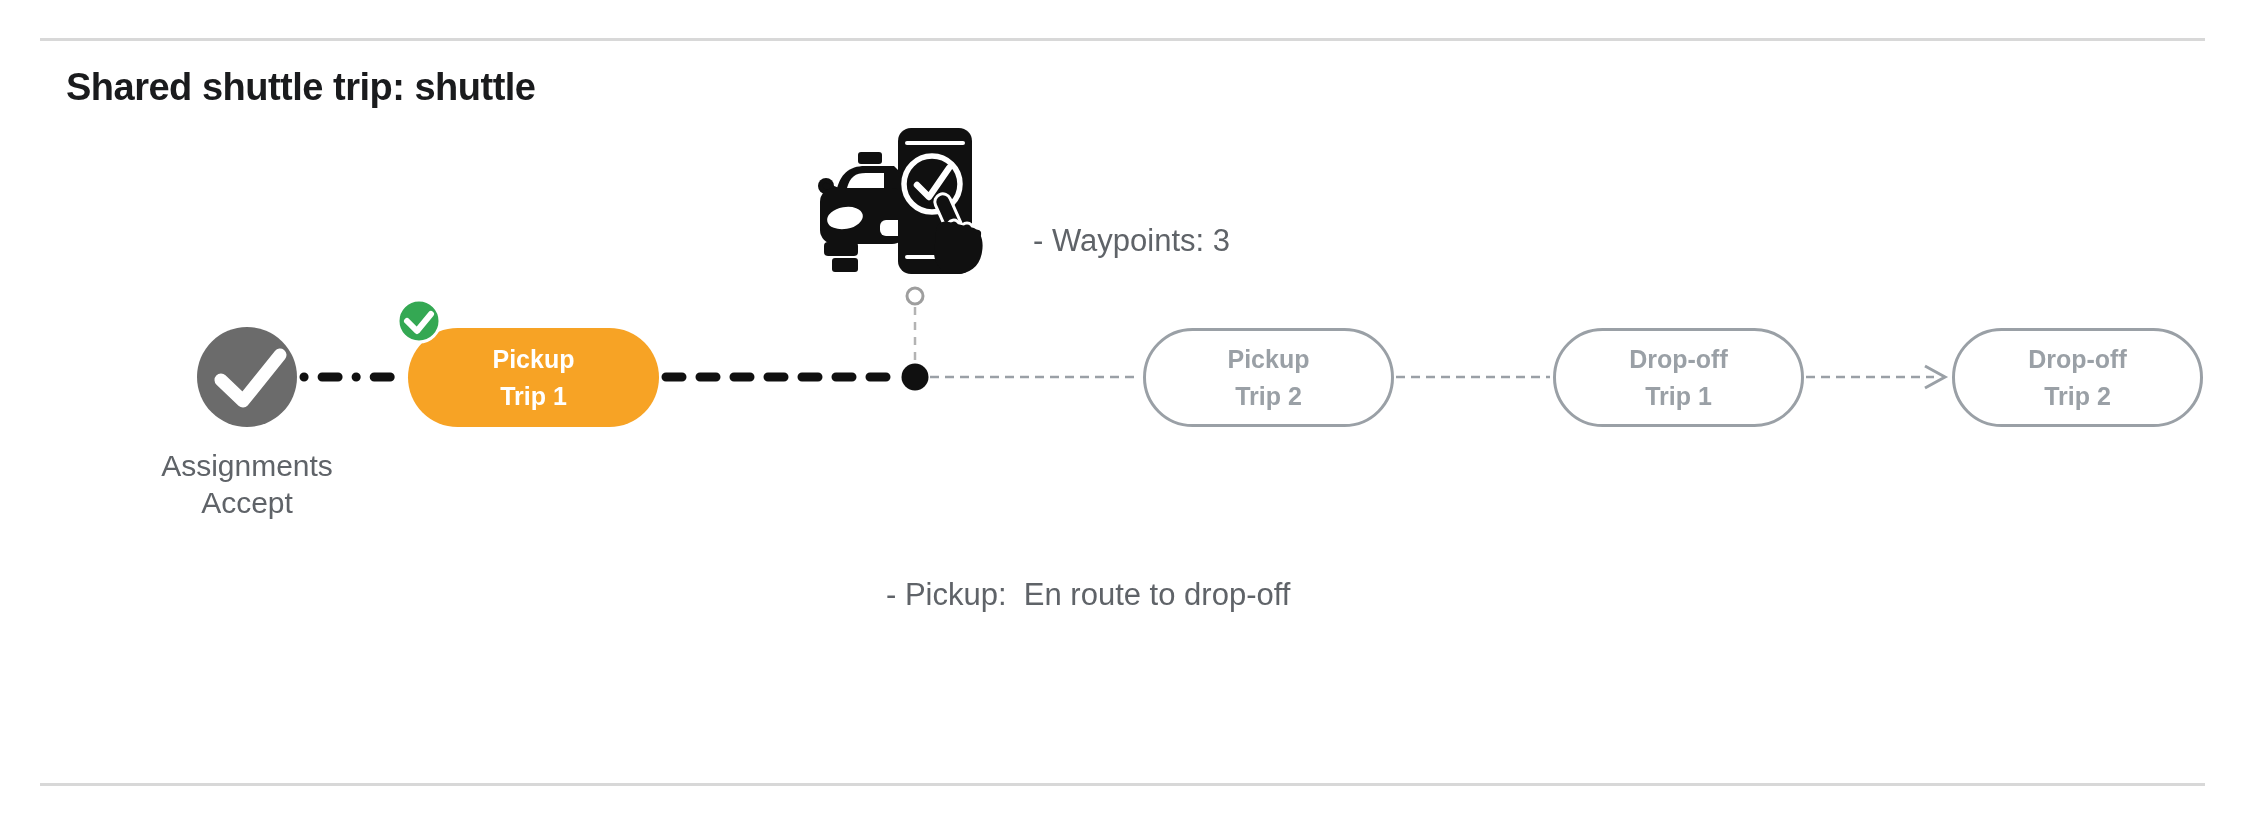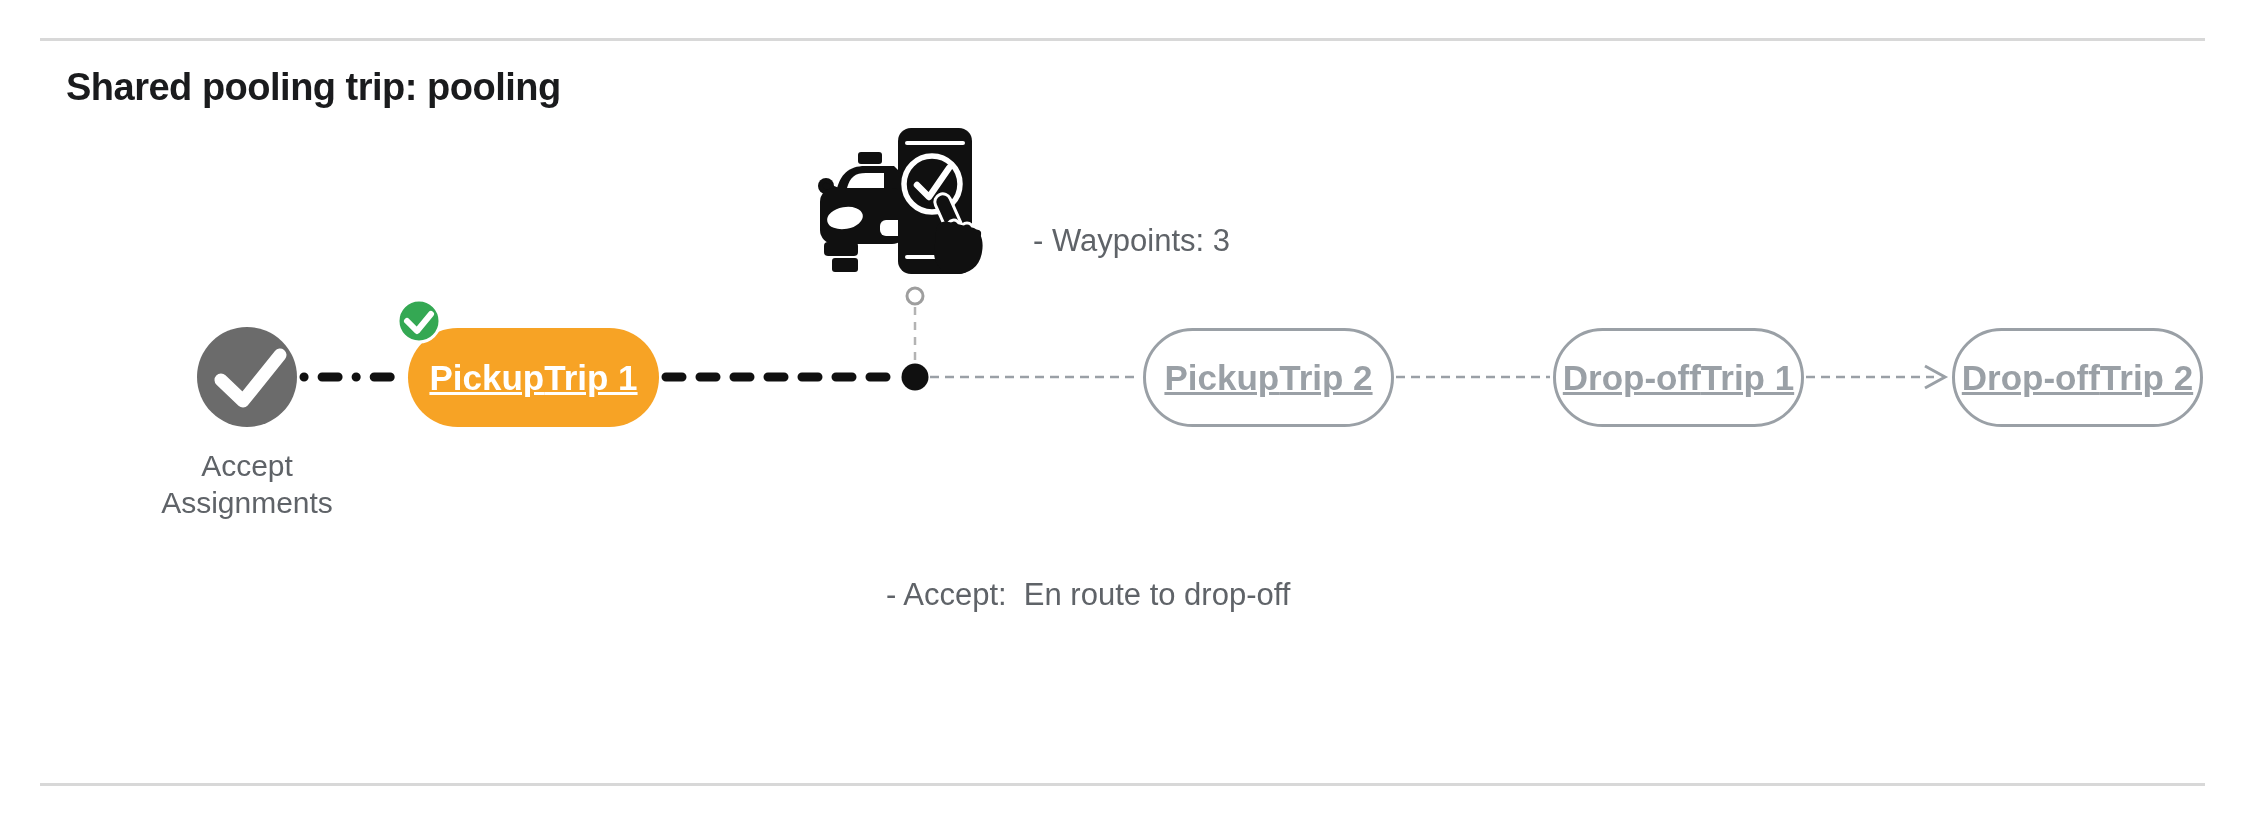--- a/index.html
+++ b/index.html
@@ -12,22 +12,22 @@
   #bottom-divider{top:783px;}
 
   .page-title{
     position:absolute;left:66px;top:66px;
     font-size:38px;font-weight:bold;color:#1A1B1D;letter-spacing:-0.5px;z-index:1;
   }
 
   
   .pill{
     position:absolute;top:328px;width:251px;height:99px;border-radius:50px;
-    box-sizing:border-box;display:flex;flex-direction:row;align-items:center;justify-content:center;
-    font-weight:bold;font-size:35px;line-height:37px;text-align:center;z-index:2;text-decoration:underline;
+    box-sizing:border-box;display:flex;flex-direction:column;align-items:center;justify-content:center;
+    font-weight:bold;font-size:25px;line-height:37px;text-align:center;z-index:2;
   }
   .pill.active{background:var(--accent-orange,#F7A325);color:#fff;}
   .pill.pending{background:#fff;border:3px solid var(--pending-gray,#9AA0A6);color:var(--pending-gray,#9AA0A6);}
   #node-pickup-trip-1{left:408px;}
   #node-pickup-trip-2{left:1143px;}
   #node-dropoff-trip-1{left:1553px;}
   #node-dropoff-trip-2{left:1952px;}
 
   .node-label{
     position:absolute;left:107px;top:447px;width:280px;text-align:center;
@@ -45,37 +45,37 @@
   .bold-dark{font-weight:bold;color:var(--text-dark,#3C4043);}
 
   svg.layer{position:absolute;left:0;top:0;z-index:5;pointer-events:none;}
 </style>
 </head>
 <body>
 
 <div class="divider" id="top-divider"></div>
 <div class="divider" id="bottom-divider"></div>
 
-<h1 class="page-title" style="margin:0;">Shared pooling trip: pooling</h1>
+<h1 class="page-title" style="margin:0;">Shared shuttle trip: shuttle</h1>
 
 <div class="vehicle-text">
   <div>- Waypoints: 3</div>
 </div>
 
 <div class="trip-status">
-  <div>- Accept:  En route to drop-off</div>
+  <div>- Pickup:  En route to drop-off</div>
   
   
   
   
 </div>
 
 <div class="node-label">
+  <div>Assignments</div>
   <div>Accept</div>
-  <div>Assignments</div>
 </div>
 
 <div class="pill active" id="node-pickup-trip-1">
   <span>Pickup</span>
   <span>Trip 1</span>
 </div>
 <div class="pill pending" id="node-pickup-trip-2">
   <span>Pickup</span>
   <span>Trip 2</span>
 </div>

